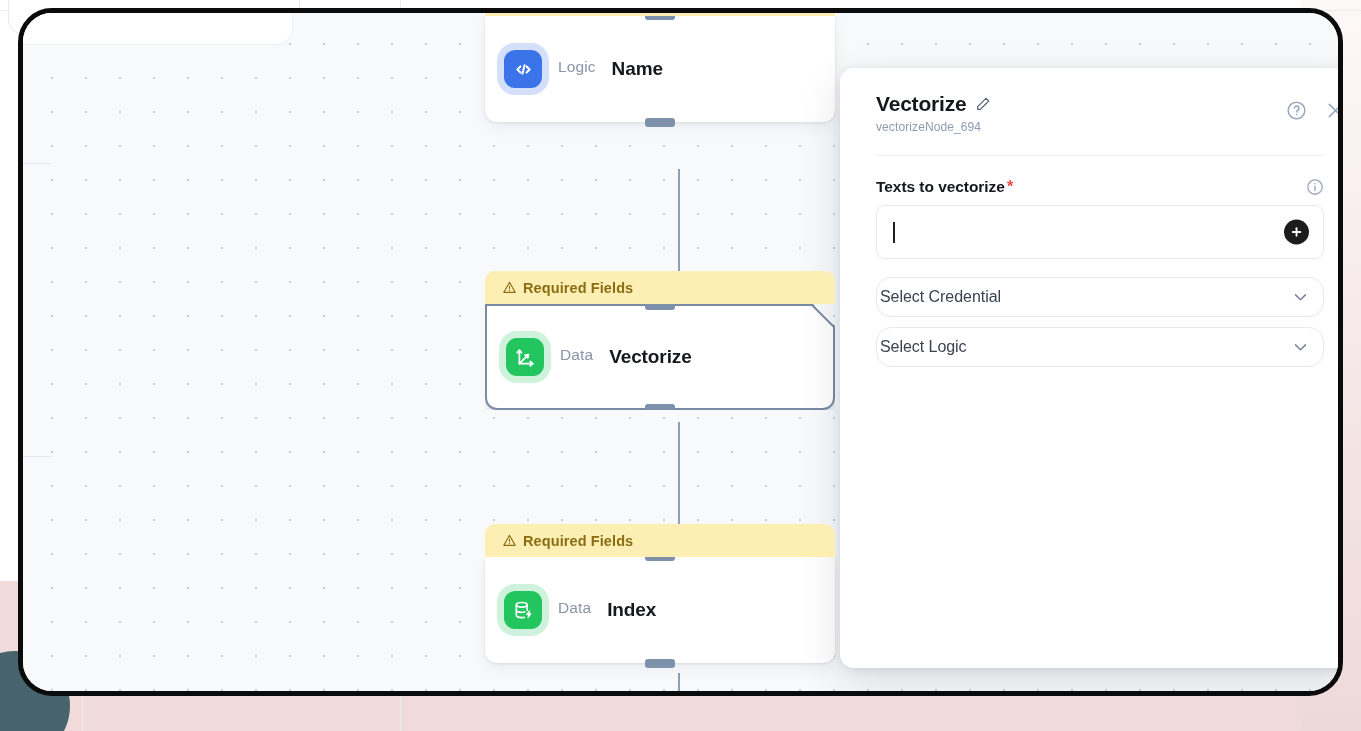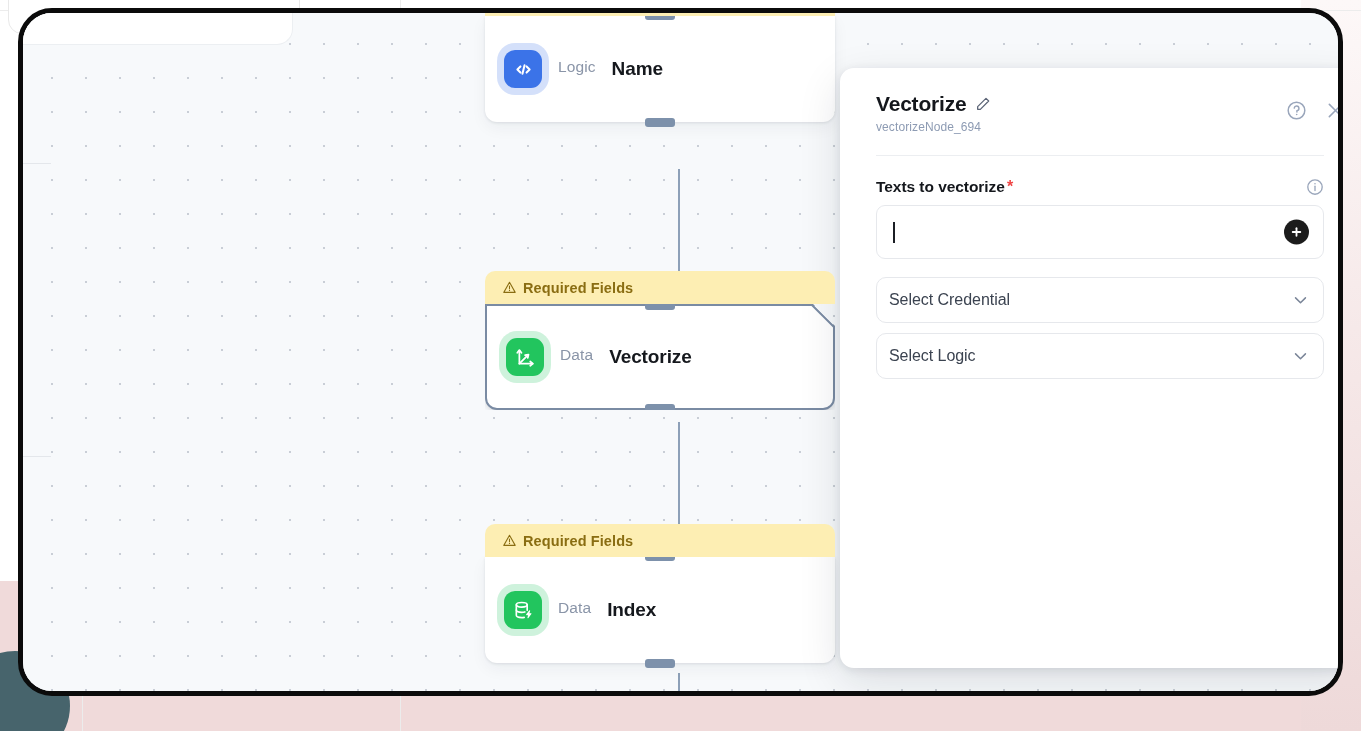--- a/index.html
+++ b/index.html
@@ -244,26 +244,26 @@
     border-radius: 50%;
     background: #1c1c1c;
     display: flex; align-items: center; justify-content: center;
     cursor: pointer;
     border: none;
   }
   .add-btn svg { display: block; }
 
   .select {
     position: relative;
-    height: 46px;
+    height: 40px;
     border: 1px solid #e6e8ec;
-    border-radius: 10px;
+    border-radius: 15px;
     background: #fff;
     display: flex; align-items: center;
-    padding: 0 12px;
+    padding: 0 3px;
     margin-bottom: 10px;
     cursor: pointer;
   }
   .select-text { font-size: 16px; color: #3b4350; letter-spacing: -.05px; }
   .chevron { position: absolute; right: 14px; top: 50%; transform: translateY(-50%); width: 17px; height: 17px; display:block; }
 
   .spacer-field { margin-top: 18px; }
 </style>
 </head>
 <body>

